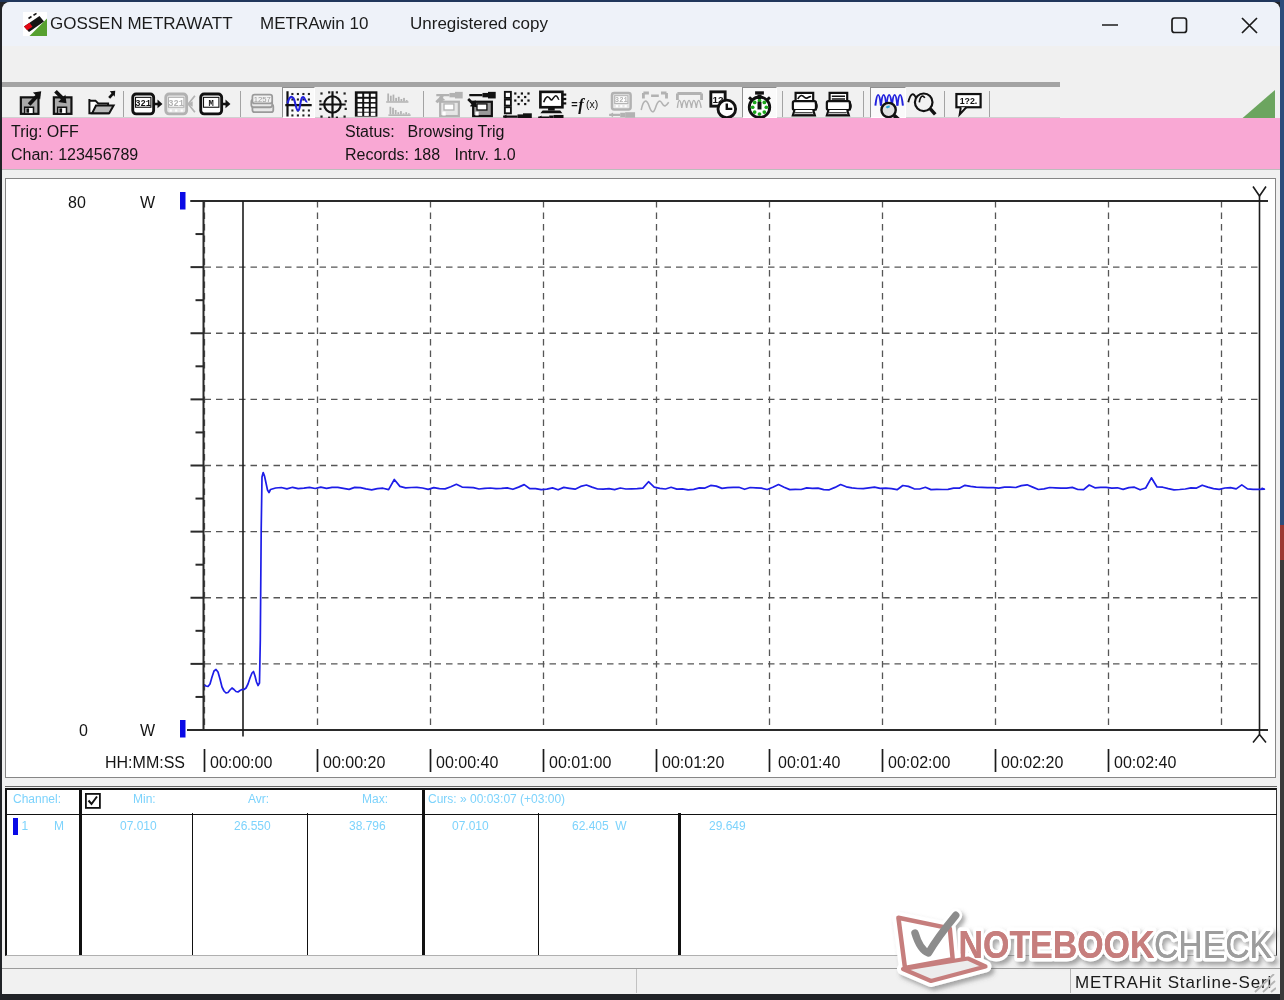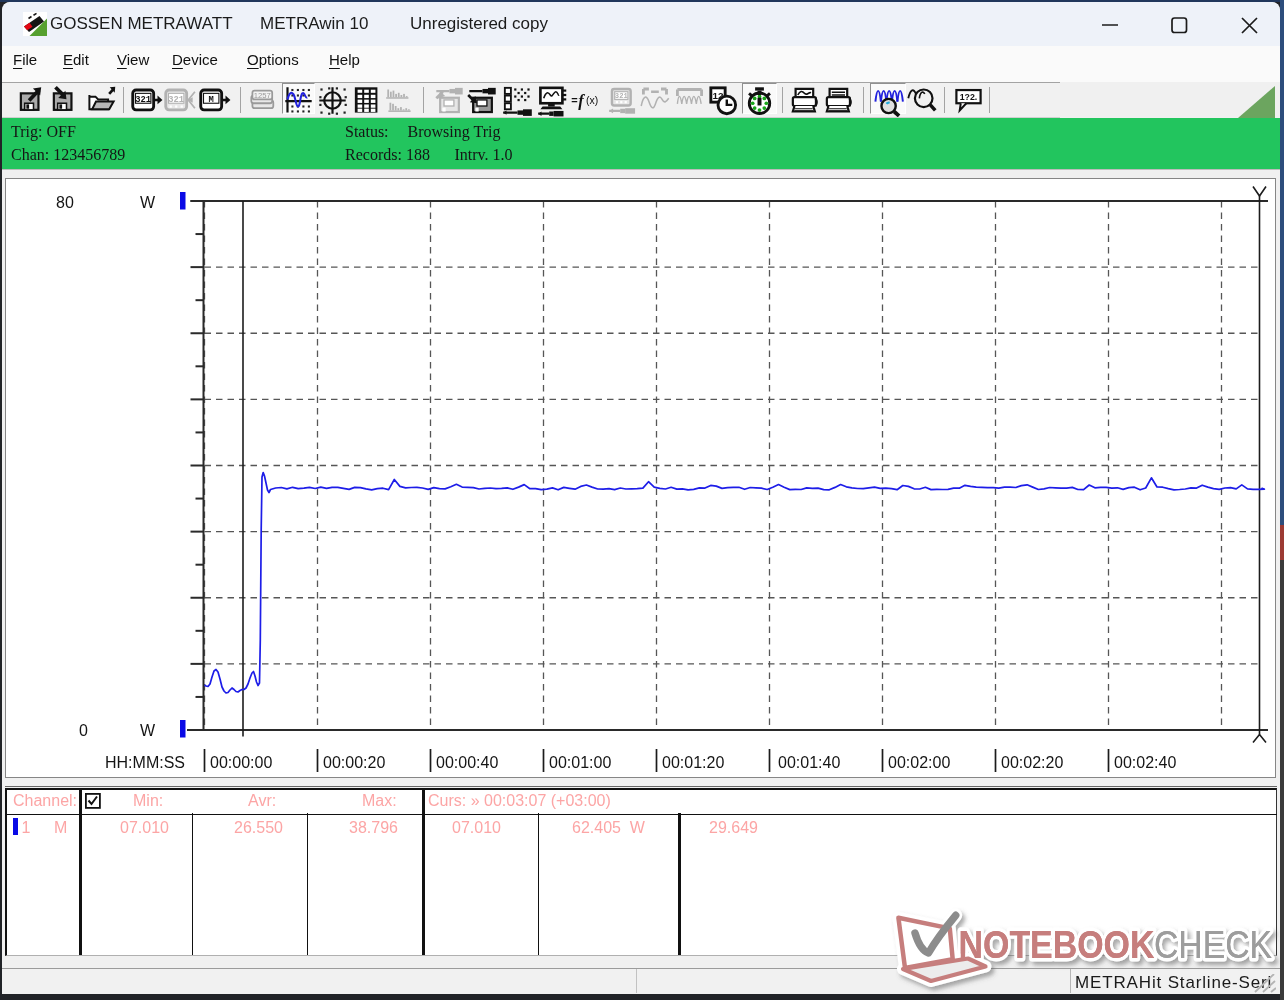--- a/index.html
+++ b/index.html
@@ -11,36 +11,36 @@
 #edgeR_g { position:absolute; left:1280px; top:560px; width:4px; height:440px; background:#3a3a3a; }
 #topstrip { position:absolute; left:0; top:0; width:1284px; height:2px; background:#20375c; }
 
 #titlebar { position:absolute; left:0; top:0; width:1278px; height:44px; background:#eef2f9; border-radius:8px 8px 0 0; }
 .ttxt { position:absolute; top:12px; font-size:17px; color:#1b1b1b; white-space:pre; }
 
 #menubar { position:absolute; left:0; top:44px; width:1278px; height:36px; background:#fafafa; }
 .mitem { position:absolute; top:5px; font-size:15px; color:#101010; }
 .mitem u { text-decoration-thickness:1px; text-underline-offset:2.5px; }
 
-#toolbar { position:absolute; left:0; top:80px; width:1058px; height:36px; background:#f1f1f1; border-top:1px solid #a3a3a3; border-bottom:1px solid #d0d0d0; }
+#toolbar { position:absolute; left:0; top:80px; width:1058px; height:36px; background:#f1f1f1; border-top:5px solid #a3a3a3; border-bottom:1px solid #d0d0d0; }
 .ti { position:absolute; }
 .tsep { position:absolute; top:4px; width:1px; height:26px; background:#a3a3a3; }
 .pressed { position:absolute; top:0px; height:31px; background:#fafafa; border:1px solid #909090; border-right-color:#fff; border-bottom-color:#fff; }
 #griptri { position:absolute; left:1236px; top:3px; width:0; height:0; border-bottom:32px solid #6ca55f; border-left:37px solid transparent; }
 
-#infobar { position:absolute; left:0; top:116px; width:1278px; height:51.5px; background:#22c55e; border-bottom:1px solid #bcbcbc;font-family:Liberation Serif, serif; }
+#infobar { position:absolute; left:0; top:116px; width:1278px; height:51.5px; background:#f9a8d4; border-bottom:1px solid #bcbcbc; }
 .itxt { position:absolute; font-size:16px; color:#151515; white-space:pre; }
 
 #chartpanel { position:absolute; left:5px; top:177.5px; width:1271px; height:600px; background:#fff; border:1px solid #868686; }
 .clab { position:absolute; font-size:16px; color:#151515; white-space:pre; }
 
 #tbltop1 { position:absolute; left:5px; top:786px; width:1272px; height:1px; background:#666; }
 #tblpanel { position:absolute; left:5px; top:788px; width:1272px; height:168px; background:#fff; border-left:2px solid #111; border-right:1px solid #333; border-top:2px solid #111; border-bottom:1px solid #b0b0b0; }
 .tv { position:absolute; background:#111; }
-.ttext { position:absolute; font-size:16px; color:#fca5a5; white-space:pre; }
+.ttext { position:absolute; font-size:12px; color:#7dd3fc; white-space:pre; }
 
 #statusbar { position:absolute; left:0; top:967.5px; width:1278px; height:26px; background:#f1f1f1; border-top:1px solid #9b9b9b; }
 </style></head>
 <body>
 <div id="topstrip"></div>
 <div id="edgeR_b"></div>
 <div id="edgeR_r"></div>
 <div id="edgeR_g"></div>
 <div id="win">
   <div id="titlebar"></div>
@@ -52,28 +52,20 @@
     <path d="M5.5,6.5 l3,-2 M10.5,3.2 l3,-1.8" stroke="#151515" stroke-width="1.6" fill="none"></path>
   </svg>
   <div class="ttxt" style="left:48px">GOSSEN METRAWATT</div>
   <div class="ttxt" style="left:258px">METRAwin 10</div>
   <div class="ttxt" style="left:408px">Unregistered copy</div>
   <svg class="abs" style="left:1090px;top:0" width="188" height="44" viewBox="0 0 188 44">
     <path d="M10,23 h16" stroke="#1b1b1b" stroke-width="1.7"></path>
     <rect x="80" y="16" width="14.5" height="14.5" rx="2.5" fill="none" stroke="#1b1b1b" stroke-width="1.7"></rect>
     <path d="M150,16 l15,15 M165,16 l-15,15" stroke="#1b1b1b" stroke-width="1.7"></path>
   </svg>
-  <div id="menubar">
-    <div class="mitem" style="left:11px"><u>F</u>ile</div>
-    <div class="mitem" style="left:61px"><u>E</u>dit</div>
-    <div class="mitem" style="left:115px"><u>V</u>iew</div>
-    <div class="mitem" style="left:170px"><u>D</u>evice</div>
-    <div class="mitem" style="left:245px"><u>O</u>ptions</div>
-    <div class="mitem" style="left:327px"><u>H</u>elp</div>
-  </div>
   <div id="toolbar">
     <div class="pressed" style="left:279.8px;width:33px"></div>
 <div class="pressed" style="left:740px;width:34.5px"></div>
 <div class="pressed" style="left:867.5px;width:36px"></div>
     <div class="tsep" style="left:120.5px"></div>
 <div class="tsep" style="left:237.5px"></div>
 <div class="tsep" style="left:420.5px"></div>
 <div class="tsep" style="left:780px"></div>
 <div class="tsep" style="left:860.7px"></div>
 <div class="tsep" style="left:942px"></div>
@@ -410,21 +402,21 @@
 <line x1="204.5" y1="749" x2="204.5" y2="772" stroke="#1c1c1c" stroke-width="1.7"></line>
 <line x1="317.5" y1="749" x2="317.5" y2="772" stroke="#1c1c1c" stroke-width="1.7"></line>
 <line x1="430.5" y1="749" x2="430.5" y2="772" stroke="#1c1c1c" stroke-width="1.7"></line>
 <line x1="543.5" y1="749" x2="543.5" y2="772" stroke="#1c1c1c" stroke-width="1.7"></line>
 <line x1="656.5" y1="749" x2="656.5" y2="772" stroke="#1c1c1c" stroke-width="1.7"></line>
 <line x1="769.5" y1="749" x2="769.5" y2="772" stroke="#1c1c1c" stroke-width="1.7"></line>
 <line x1="882.5" y1="749" x2="882.5" y2="772" stroke="#1c1c1c" stroke-width="1.7"></line>
 <line x1="995.5" y1="749" x2="995.5" y2="772" stroke="#1c1c1c" stroke-width="1.7"></line>
 <line x1="1108.5" y1="749" x2="1108.5" y2="772" stroke="#1c1c1c" stroke-width="1.7"></line>
 </svg>
-<div class="clab" style="left:56px;top:194px">80</div>
+<div class="clab" style="left:68px;top:194px">80</div>
 <div class="clab" style="left:140px;top:194px">W</div>
 <div class="clab" style="left:79px;top:722px">0</div>
 <div class="clab" style="left:140px;top:722px">W</div>
 <div class="clab" style="left:105px;top:753.5px">HH:MM:SS</div>
 <div class="clab" style="left:210.0px;top:753.5px">00:00:00</div>
 <div class="clab" style="left:323.0px;top:753.5px">00:00:20</div>
 <div class="clab" style="left:436.0px;top:753.5px">00:00:40</div>
 <div class="clab" style="left:549.0px;top:753.5px">00:01:00</div>
 <div class="clab" style="left:662.0px;top:753.5px">00:01:20</div>
 <div class="clab" style="left:778px;top:753.5px">00:01:40</div>

